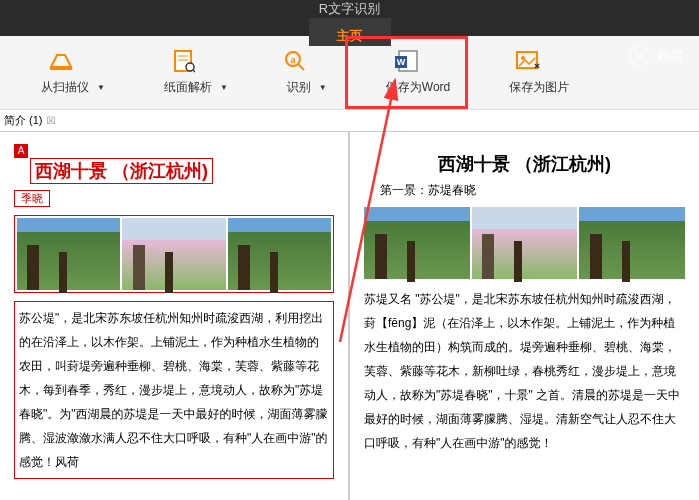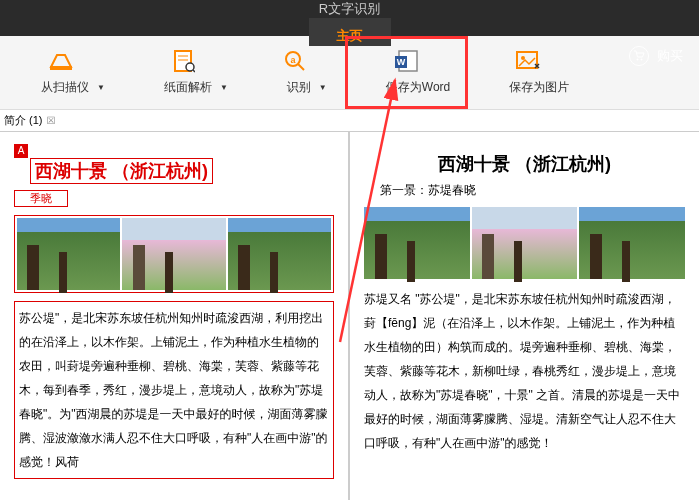--- a/index.html
+++ b/index.html
@@ -24,21 +24,21 @@
 
 .content { display: flex; height: 368px; position: relative; }
 .pane { overflow: hidden; position: relative; }
 .pane-left { width: 350px; border-right: 2px solid #ccc; }
 .pane-right { flex: 1; }
 .doc { padding: 10px 14px; }
 
 .doc-title { font-size: 18px; font-weight: bold; margin: 16px 0 4px; }
 .doc-title.red { color: #d00; border: 1px solid #d00; display: inline-block; padding: 0 4px; position: relative; }
 .a-badge { position: absolute; left: -16px; top: 2px; background: #d00; color: #fff; font-size: 10px; width: 14px; height: 14px; text-align: center; line-height: 14px; }
-.subtitle-red { color: #d00; font-size: 11px; border: 1px solid #d00; display: inline-block; padding: 0 15px; }
+.subtitle-red { color: #d00; font-size: 11px; border: 1px solid #d00; display: inline-block; padding: 0 6px; }
 
 .img-row { display: flex; gap: 2px; margin: 8px 0; }
 .img-row.red-border { border: 1px solid #d00; padding: 2px; }
 .fake-img { flex: 1; height: 72px; background: linear-gradient(to bottom, #6ba3d6 0%, #6ba3d6 20%, #4a7a3a 20%, #6b9850 100%); position: relative; }
 .fake-img::after { content: ""; position: absolute; bottom: 0; left: 10%; width: 12px; height: 45px; background: #3a2a1a; box-shadow: 30px 5px 0 -2px #3a2a1a; }
 .fake-img.pink { background: linear-gradient(to bottom, #c8d8e8 0%, #c8d8e8 30%, #e8b8d8 30%, #8ab868 100%); }
 .fake-img.pink::after { background: #5a4a3a; }
 
 .body-text { font-size: 12px; line-height: 2; }
 .body-text.red-border { border: 1px solid #d00; padding: 4px; }

